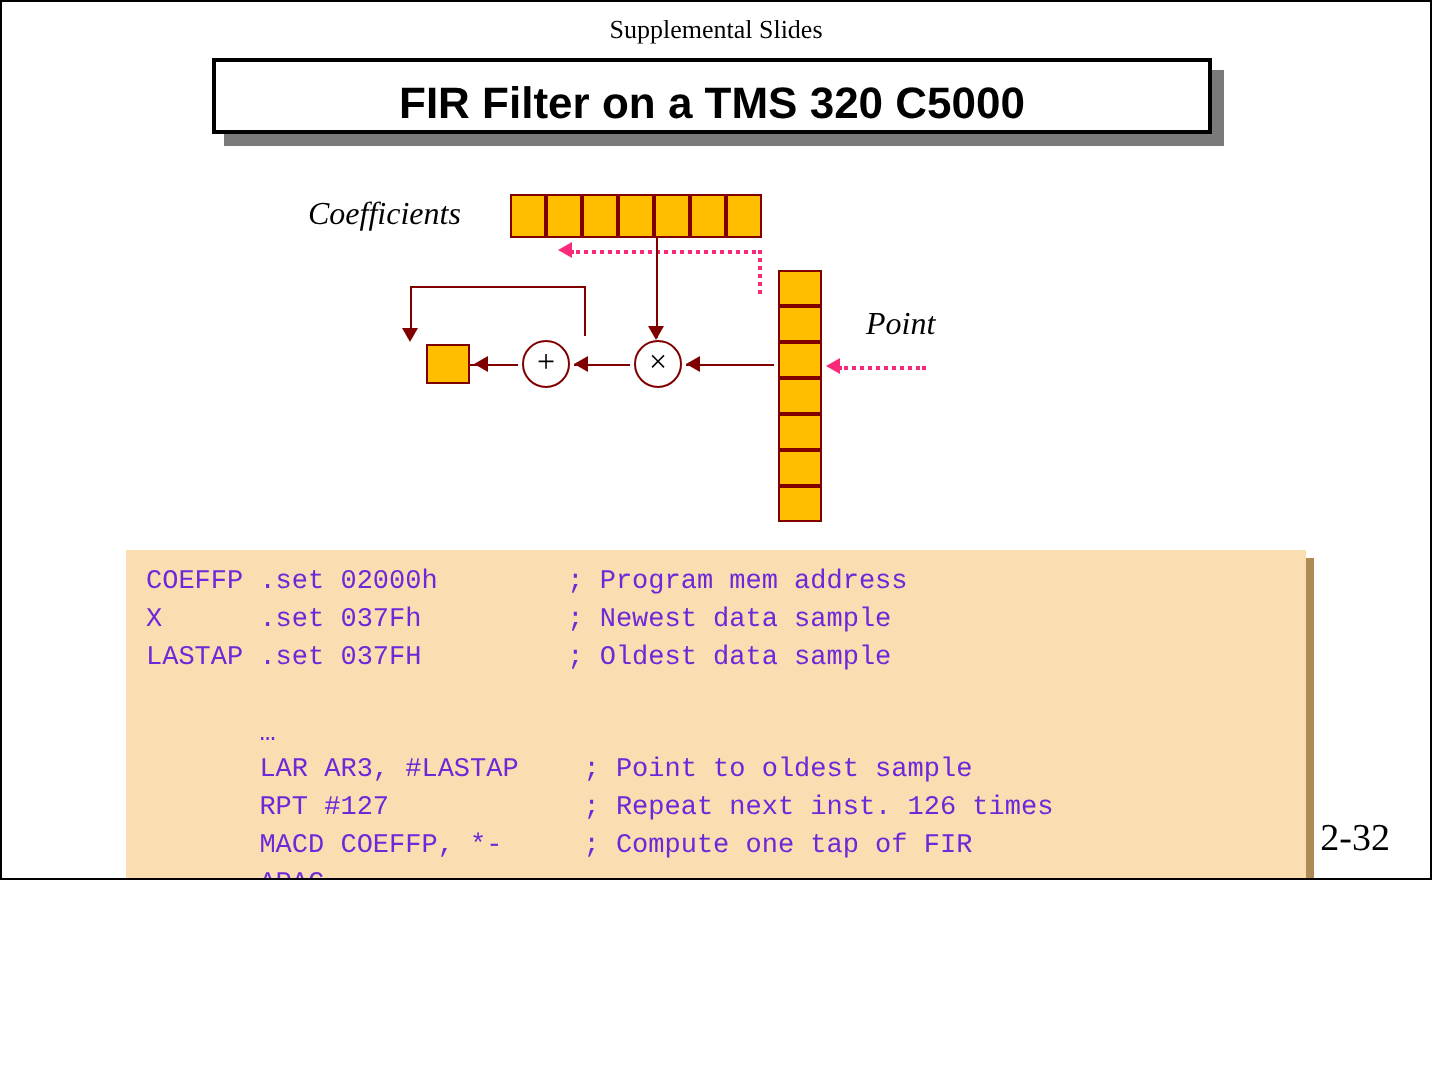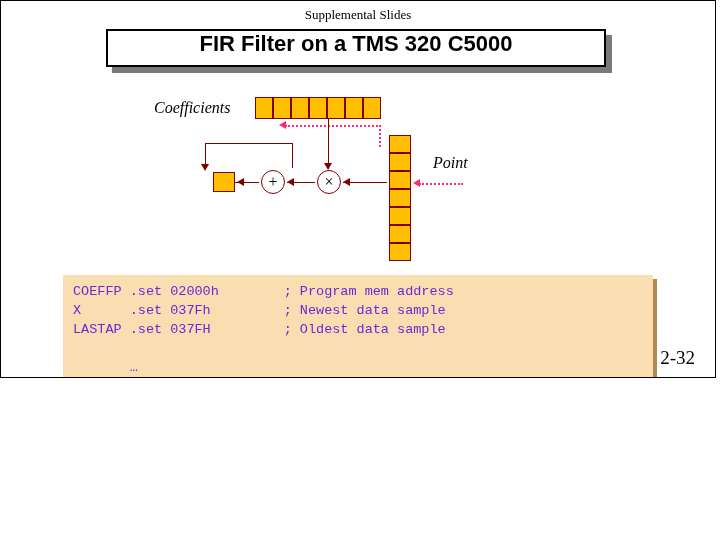--- a/index.html
+++ b/index.html
@@ -5,21 +5,21 @@
   * { margin: 0; padding: 0; box-sizing: border-box; }
   body {
     width: 720px;
     height: 540px;
     background: #fff;
     font-family: Georgia, 'Times New Roman', serif;
     position: relative;
   }
   .slide {
     width: 716px;
-    height: 378px;
+    height: 440px;
     border: 1px solid #000;
     position: relative;
     overflow: hidden;
   }
   .header-label {
     text-align: center;
     font-size: 13px;
     padding: 6px 0 4px 0;
     font-family: 'Times New Roman', serif;
   }
@@ -40,21 +40,21 @@
   }
   .title-box {
     position: absolute;
     left: 0;
     top: 0;
     width: 500px;
     height: 38px;
     background: #fff;
     border: 2px solid #000;
     display: flex;
-    align-items: flex-start;
+    align-items: flex-end;
     justify-content: center;
   }
   .title-text {
     font-family: Arial, Helvetica, sans-serif;
     font-weight: bold;
     font-size: 22px;
   }
   .coeff-label {
     position: absolute;
     left: 153px;

